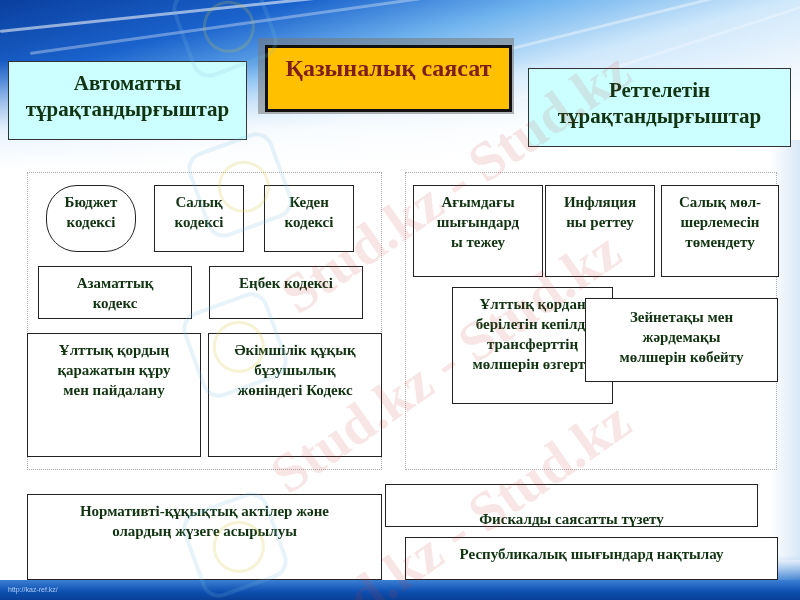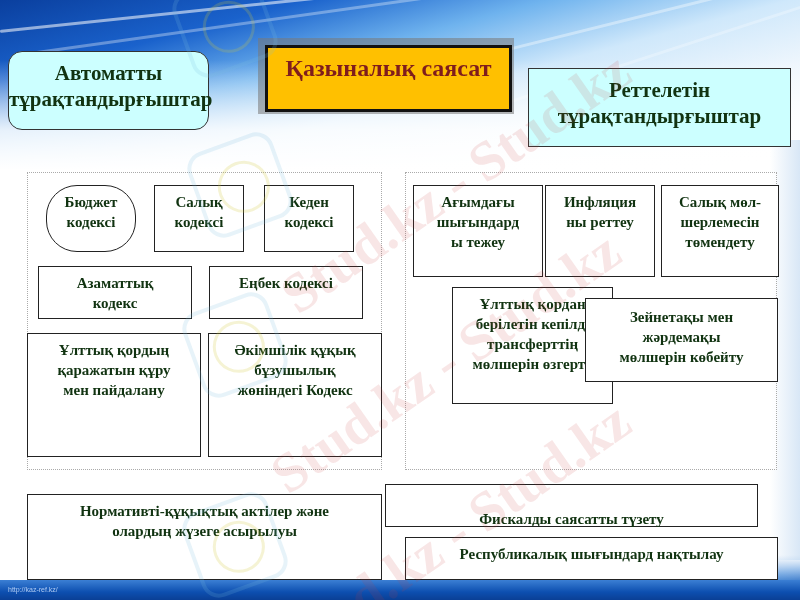--- a/index.html
+++ b/index.html
@@ -71,21 +71,21 @@
 <div class="streak" style="left:30px;top:52px;width:420px;transform:rotate(-8deg);opacity:.6"></div>
 <div class="streak" style="left:420px;top:70px;width:380px;transform:rotate(-14deg);opacity:.7"></div>
 <div class="streak" style="left:480px;top:110px;width:340px;transform:rotate(-18deg);opacity:.5"></div>
 <div class="right-fade"></div>
 <div class="bottom-bar"></div>
 <div class="footer-url">http://kaz-ref.kz/</div>
 
 <div class="title-shadow"></div>
 <div class="title-box">Қазыналық саясат</div>
 
-<div class="box cyan" style="left:8px;top:51px;width:201px;height:79px;border-radius:14px;">
+<div class="box cyan" style="left:8px;top:61px;width:239px;height:79px;">
   <div>Автоматты</div>
   <div>тұрақтандырғыштар</div>
 </div>
 <div class="box cyan" style="left:528px;top:68px;width:263px;height:79px;">
   <div>Реттелетін</div>
   <div>тұрақтандырғыштар</div>
 </div>
 
 <div class="group" style="left:27px;top:172px;width:355px;height:298px;"></div>
 

